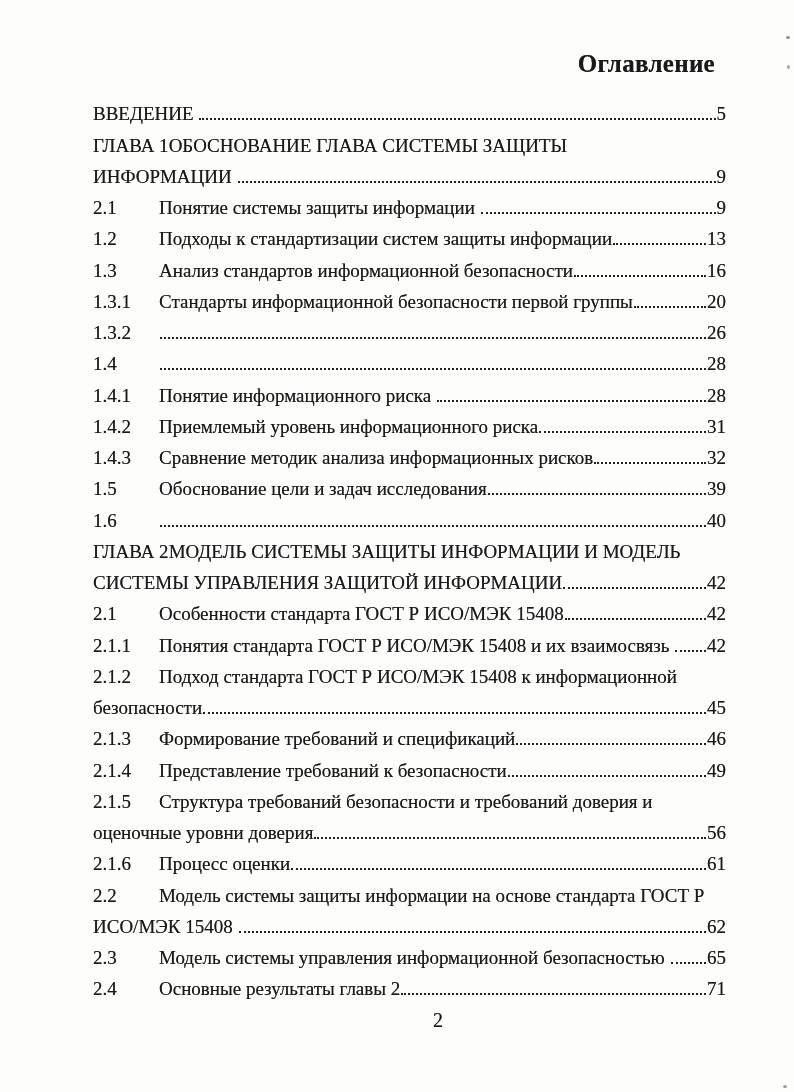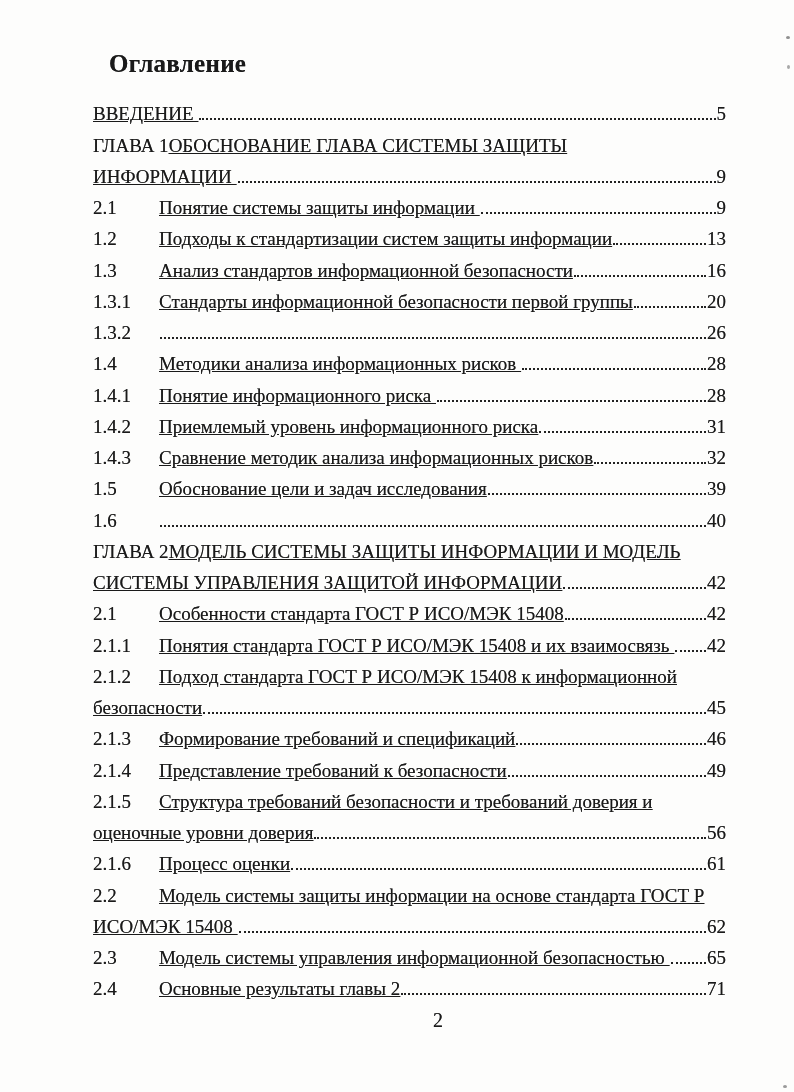--- a/index.html
+++ b/index.html
@@ -12,24 +12,24 @@
     width: 794px;
     height: 1092px;
     background: #fdfdfc;
     overflow: hidden;
     font-family: "Liberation Serif", "DejaVu Serif", serif;
     color: #1a1a1a;
   }
   .doc-title {
     position: absolute;
     top: 50px;
-    left: 109px;
+    left: 82px;
     width: 633px;
     margin: 0;
-    text-align: left;
+    text-align: right;
     font-size: 25px;
     font-weight: 700;
     letter-spacing: 0.3px;
     text-shadow: 0 0 0.6px rgba(20,20,20,0.75);
   }
   .toc {
     position: absolute;
     top: 94px;
     left: 93px;
     width: 633px; 
@@ -41,21 +41,20 @@
     font-size: 19px;
     white-space: pre;
     text-shadow: 0 0 0.6px rgba(20,20,20,0.65);
   }
   .toc-num {
     flex: 0 0 auto;
     min-width: 66px;
   }
   .toc-txt {
     flex: 0 0 auto;
-    text-decoration: underline;
   }
   .toc-leader {
     flex: 1 1 auto;
     min-width: 0;
     border-bottom: 2px dotted #222222;
     margin: 0 1px 5px 1px;
   }
   .toc-page {
     flex: 0 0 auto;
   }
@@ -133,21 +132,20 @@
   </div>
 
   <div class="toc-row">
     <span class="toc-num">1.3.2</span>
     <span class="toc-leader"></span>
     <span class="toc-page">26</span>
   </div>
 
   <div class="toc-row">
     <span class="toc-num">1.4</span>
-    <span class="toc-txt">Методики анализа информационных рисков </span>
     <span class="toc-leader"></span>
     <span class="toc-page">28</span>
   </div>
 
   <div class="toc-row">
     <span class="toc-num">1.4.1</span>
     <span class="toc-txt">Понятие информационного риска </span>
     <span class="toc-leader"></span>
     <span class="toc-page">28</span>
   </div>

